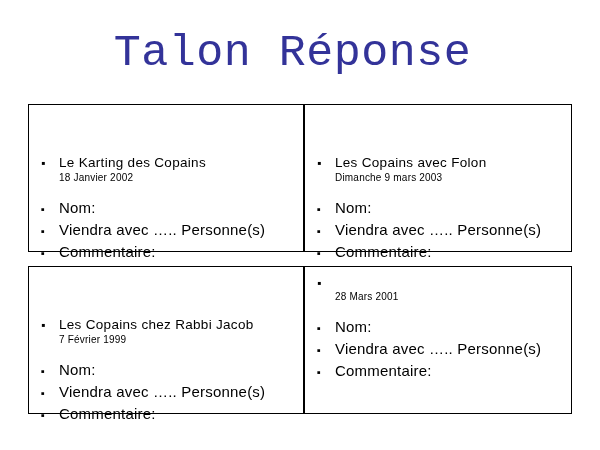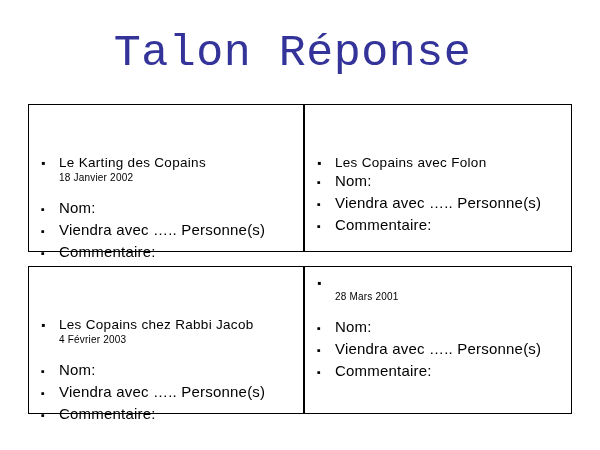--- a/index.html
+++ b/index.html
@@ -135,20 +135,21 @@
           <span class="bullet">▪</span>
           <span class="field-text">Commentaire:</span>
         </div>
       </div>
 
       <div class="card card-right">
         <div class="bullet-line heading-line">
           <span class="bullet">▪</span>
           <span class="heading-text">Les Copains avec Folon</span>
         </div>
+        <div class="date-line">Dimanche 9 mars 2003</div>
         <div class="bullet-line field-line">
           <span class="bullet">▪</span>
           <span class="field-text">Nom:</span>
         </div>
         <div class="bullet-line field-line">
           <span class="bullet">▪</span>
           <span class="field-text">Viendra avec ….. Personne(s)</span>
         </div>
         <div class="bullet-line field-line">
           <span class="bullet">▪</span>
@@ -158,21 +159,21 @@
 
     </div>
 
     <div class="row row-bottom">
 
       <div class="card card-left">
         <div class="bullet-line heading-line">
           <span class="bullet">▪</span>
           <span class="heading-text">Les Copains chez Rabbi Jacob</span>
         </div>
-        <div class="date-line">4 Février 2003</div>
+        <div class="date-line">7 Février 1999</div>
         <div class="bullet-line field-line">
           <span class="bullet">▪</span>
           <span class="field-text">Nom:</span>
         </div>
         <div class="bullet-line field-line">
           <span class="bullet">▪</span>
           <span class="field-text">Viendra avec ….. Personne(s)</span>
         </div>
         <div class="bullet-line field-line">
           <span class="bullet">▪</span>

